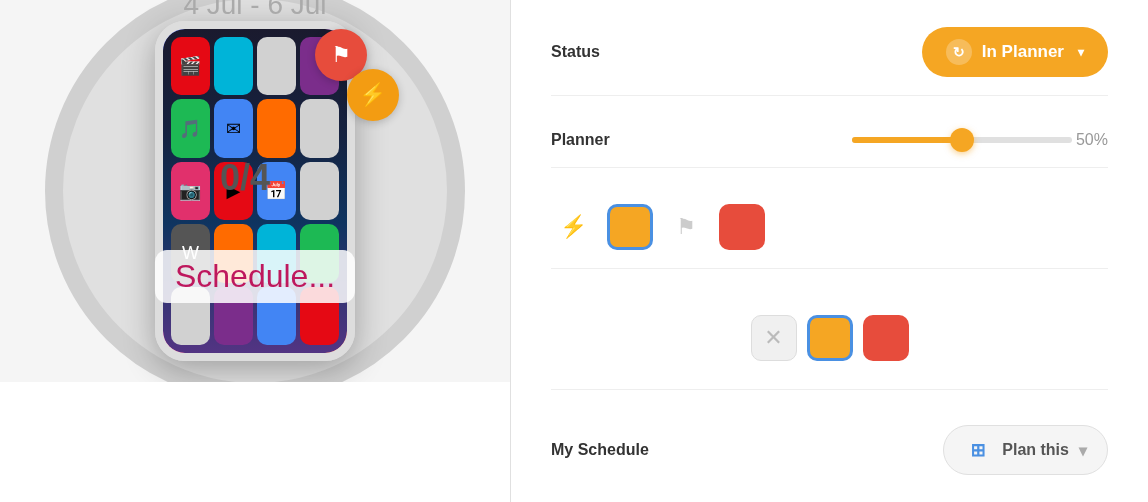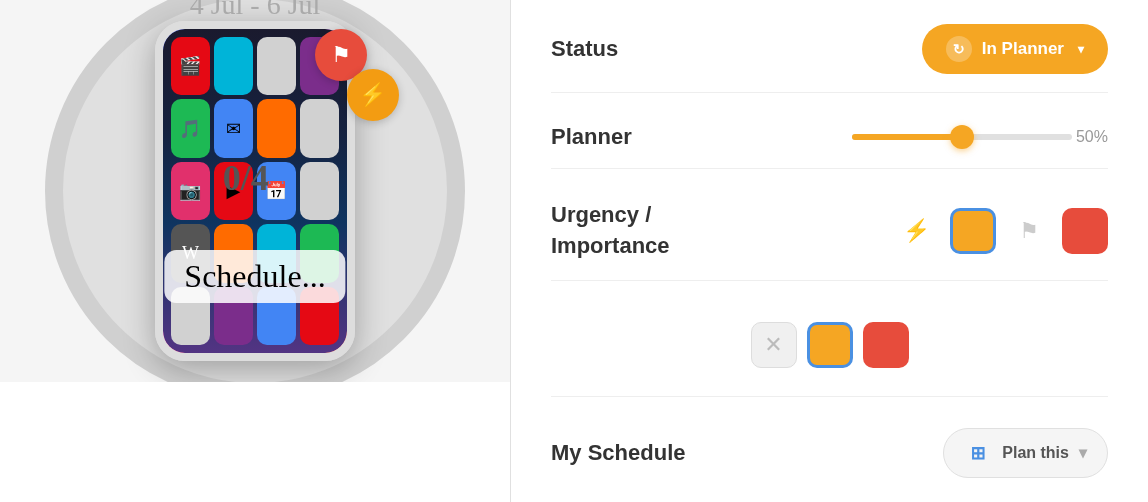--- a/index.html
+++ b/index.html
@@ -15,21 +15,20 @@
     
     .left-panel {
       width: 510px;
       height: 382px;
       background: #f5f5f5;
       position: relative;
       display: flex;
       align-items: center;
       justify-content: center;
       overflow: hidden;
-      font-family: Liberation Serif, serif;
     }
 
     .circle-bg {
       width: 420px;
       height: 420px;
       border-radius: 50%;
       background: #e0e0e0;
       position: relative;
       display: flex;
       align-items: center;
@@ -92,21 +91,21 @@
     .schedule-overlay {
       position: absolute;
       bottom: 80px;
       left: 50%;
       transform: translateX(-50%);
       background: rgba(255,255,255,0.85);
       border-radius: 12px;
       padding: 8px 20px;
       font-size: 32px;
       font-weight: 300;
-      color: #000000;
+      color: #be185d;
       white-space: nowrap;
       z-index: 5;
       text-align: center;
     }
 
     .count-label {
       position: absolute;
       top: 50%;
       left: 50%;
       transform: translate(-70%, -80%);
@@ -163,21 +162,21 @@
 
     .field-row {
       display: flex;
       align-items: center;
       justify-content: space-between;
       padding: 18px 0;
       border-bottom: 1px solid #eee;
     }
 
     .field-label {
-      font-size: 22px;
+      font-size: 16px;
       font-weight: 600;
       color: #333;
     }
 
     .field-label.two-line {
       line-height: 1.4;
     }
 
     
     .status-btn {
@@ -404,21 +403,20 @@
     <div class="progress-area">
       <div class="slider-track">
         <div class="slider-fill"></div>
         <div class="slider-thumb"></div>
       </div>
       <span class="progress-pct">50%</span>
     </div>
   </div>
 
   <div class="field-row">
-    <span class="field-label two-line">Urgency /<br>Importance</span>
     <div class="urgency-icons">
       <div class="icon-btn lightning">⚡</div>
       <div class="icon-btn orange-sq">
         <span style="color:transparent;">■</span>
       </div>
       <div class="icon-btn flag-gray">⚑</div>
       <div class="icon-btn red-sq">
         <span style="color:transparent;">■</span>
       </div>
     </div>

